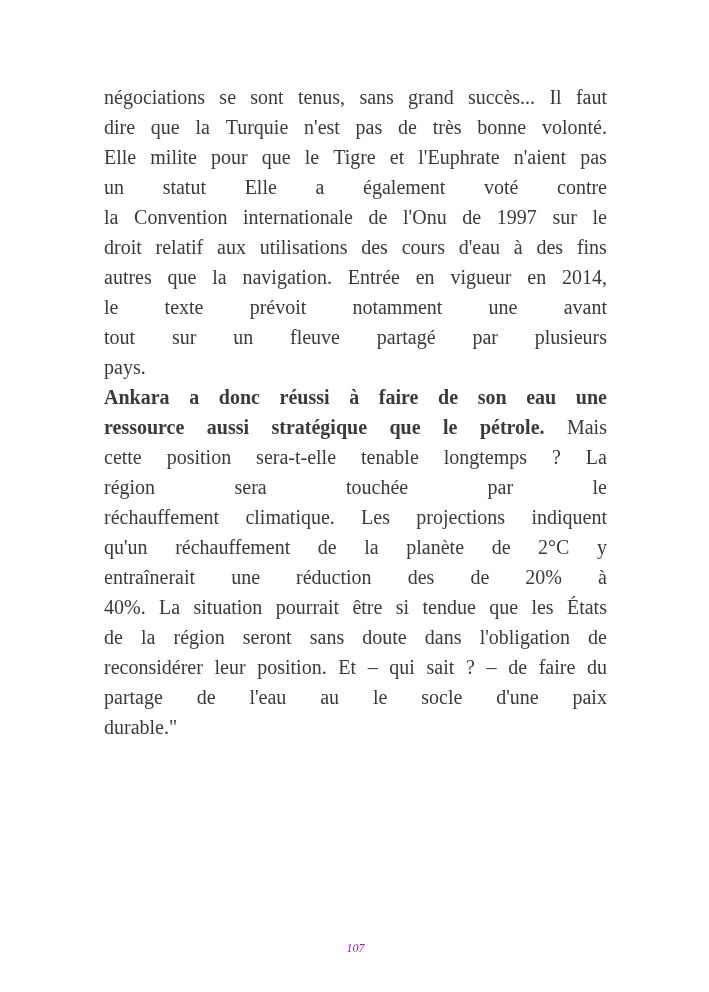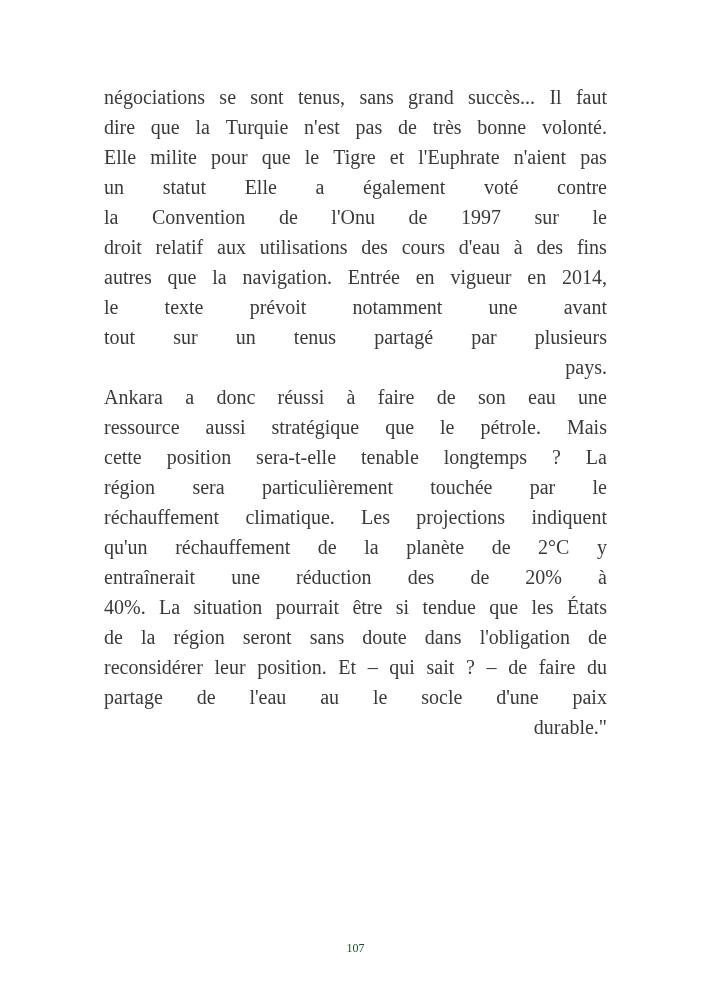--- a/index.html
+++ b/index.html
@@ -30,28 +30,28 @@
   .line {
     height: 30px;
   }
   .line-justify {
     display: flex;
     justify-content: space-between;
     align-items: flex-start;
   }
   .line-left {
     line-height: 30px;
-    text-align: right;
+    text-align: left;
   }
   .word {
     line-height: 30px;
     white-space: pre;
   }
   .bold {
-    font-weight: normal;
+    font-weight: bold;
   }
   .page-number {
     position: absolute;
     left: 104px;
     width: 503px;
     top: 941px;
     text-align: center;
     font-size: 12px;
     color: #858585;
   }
@@ -101,20 +101,21 @@
         <span class="word">statut</span>
         <span class="word">Elle</span>
         <span class="word">a</span>
         <span class="word">également</span>
         <span class="word">voté</span>
         <span class="word">contre</span>
       </div>
       <div class="line line-justify">
         <span class="word">la</span>
         <span class="word">Convention</span>
+        <span class="word">internationale</span>
         <span class="word">de</span>
         <span class="word">l'Onu</span>
         <span class="word">de</span>
         <span class="word">1997</span>
         <span class="word">sur</span>
         <span class="word">le</span>
       </div>
       <div class="line line-justify">
         <span class="word">droit</span>
         <span class="word">relatif</span>
@@ -143,21 +144,21 @@
         <span class="word">texte</span>
         <span class="word">prévoit</span>
         <span class="word">notamment</span>
         <span class="word">une</span>
         <span class="word">avant</span>
       </div>
       <div class="line line-justify">
         <span class="word">tout</span>
         <span class="word">sur</span>
         <span class="word">un</span>
-        <span class="word">tenus</span>
+        <span class="word">fleuve</span>
         <span class="word">partagé</span>
         <span class="word">par</span>
         <span class="word">plusieurs</span>
       </div>
       <div class="line line-left"><span class="">pays.</span></div>
       <div class="line line-justify">
         <span class="word bold">Ankara</span>
         <span class="word bold">a</span>
         <span class="word bold">donc</span>
         <span class="word bold">réussi</span>
@@ -182,21 +183,20 @@
         <span class="word">position</span>
         <span class="word">sera-t-elle</span>
         <span class="word">tenable</span>
         <span class="word">longtemps</span>
         <span class="word">?</span>
         <span class="word">La</span>
       </div>
       <div class="line line-justify">
         <span class="word">région</span>
         <span class="word">sera</span>
-        <span class="word">particulièrement</span>
         <span class="word">touchée</span>
         <span class="word">par</span>
         <span class="word">le</span>
       </div>
       <div class="line line-justify">
         <span class="word">réchauffement</span>
         <span class="word">climatique.</span>
         <span class="word">Les</span>
         <span class="word">projections</span>
         <span class="word">indiquent</span>
@@ -262,14 +262,14 @@
         <span class="word">de</span>
         <span class="word">l'eau</span>
         <span class="word">au</span>
         <span class="word">le</span>
         <span class="word">socle</span>
         <span class="word">d'une</span>
         <span class="word">paix</span>
       </div>
       <div class="line line-left"><span class="">durable."</span></div>
     </div>
-  <div class="page-number" style="color: #14532d;">107</div>
+  <div class="page-number" style="color: #a21caf; font-style: italic;">107</div>
 </div>
 
 </body></html>

